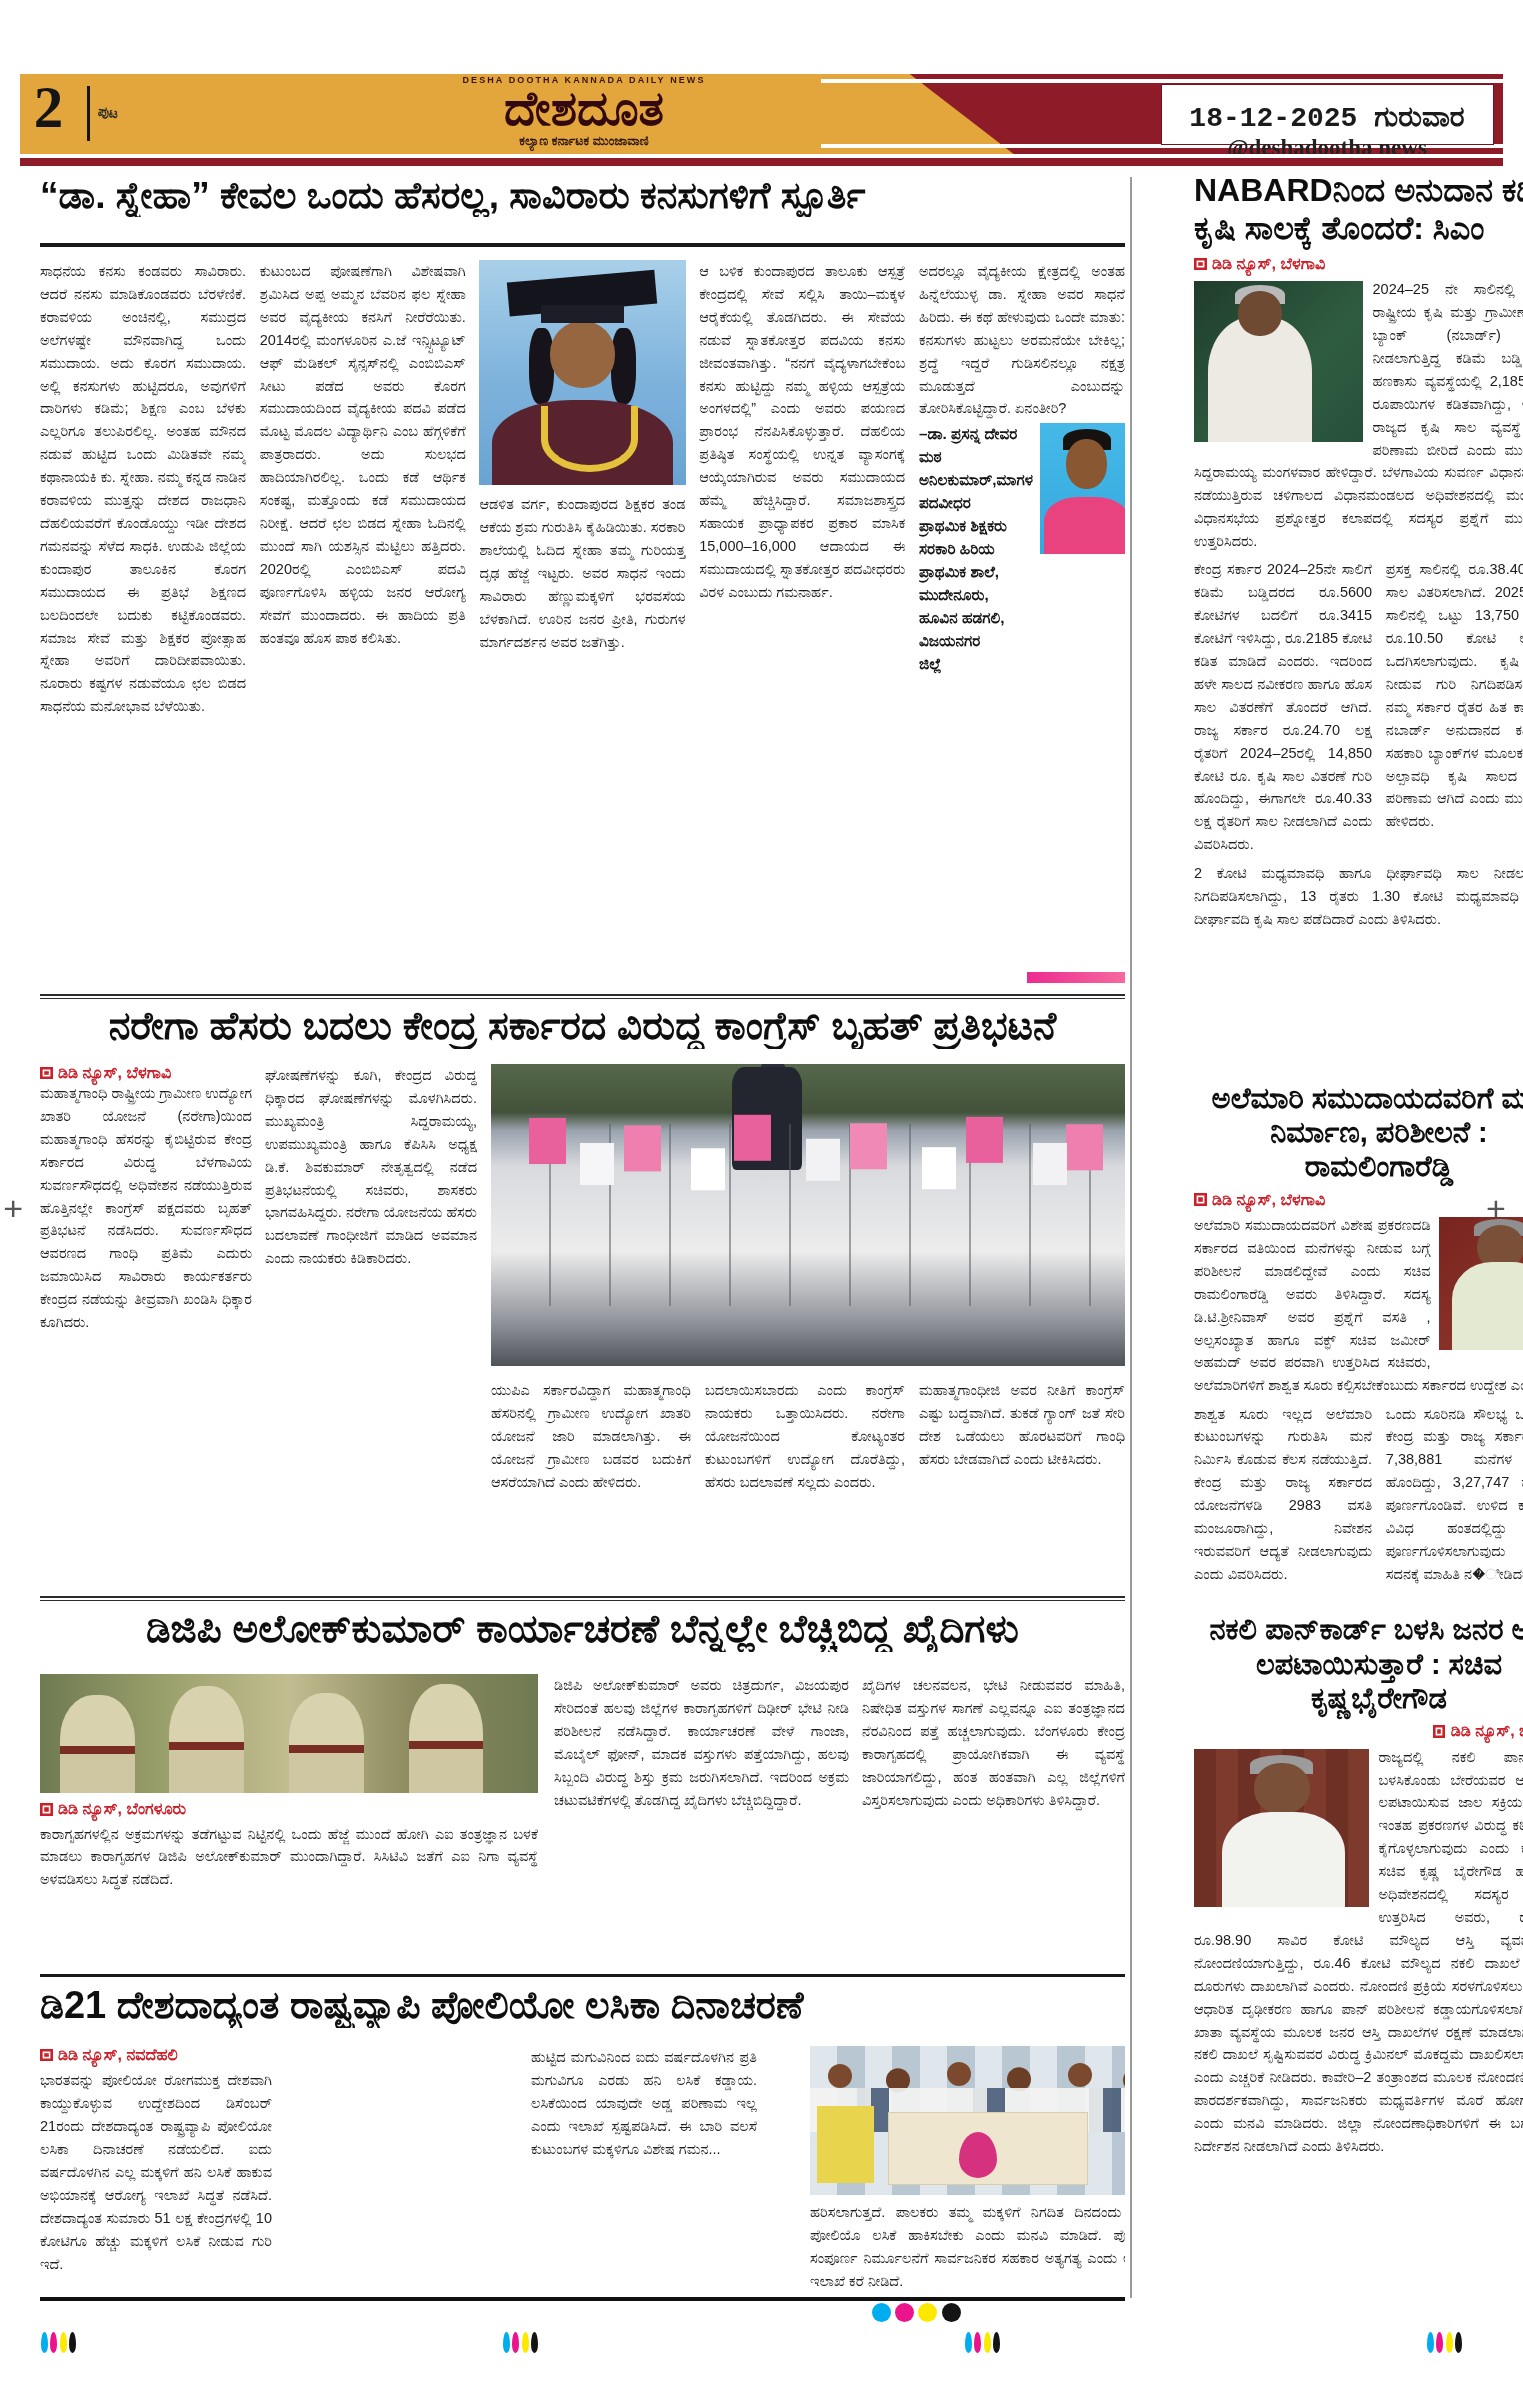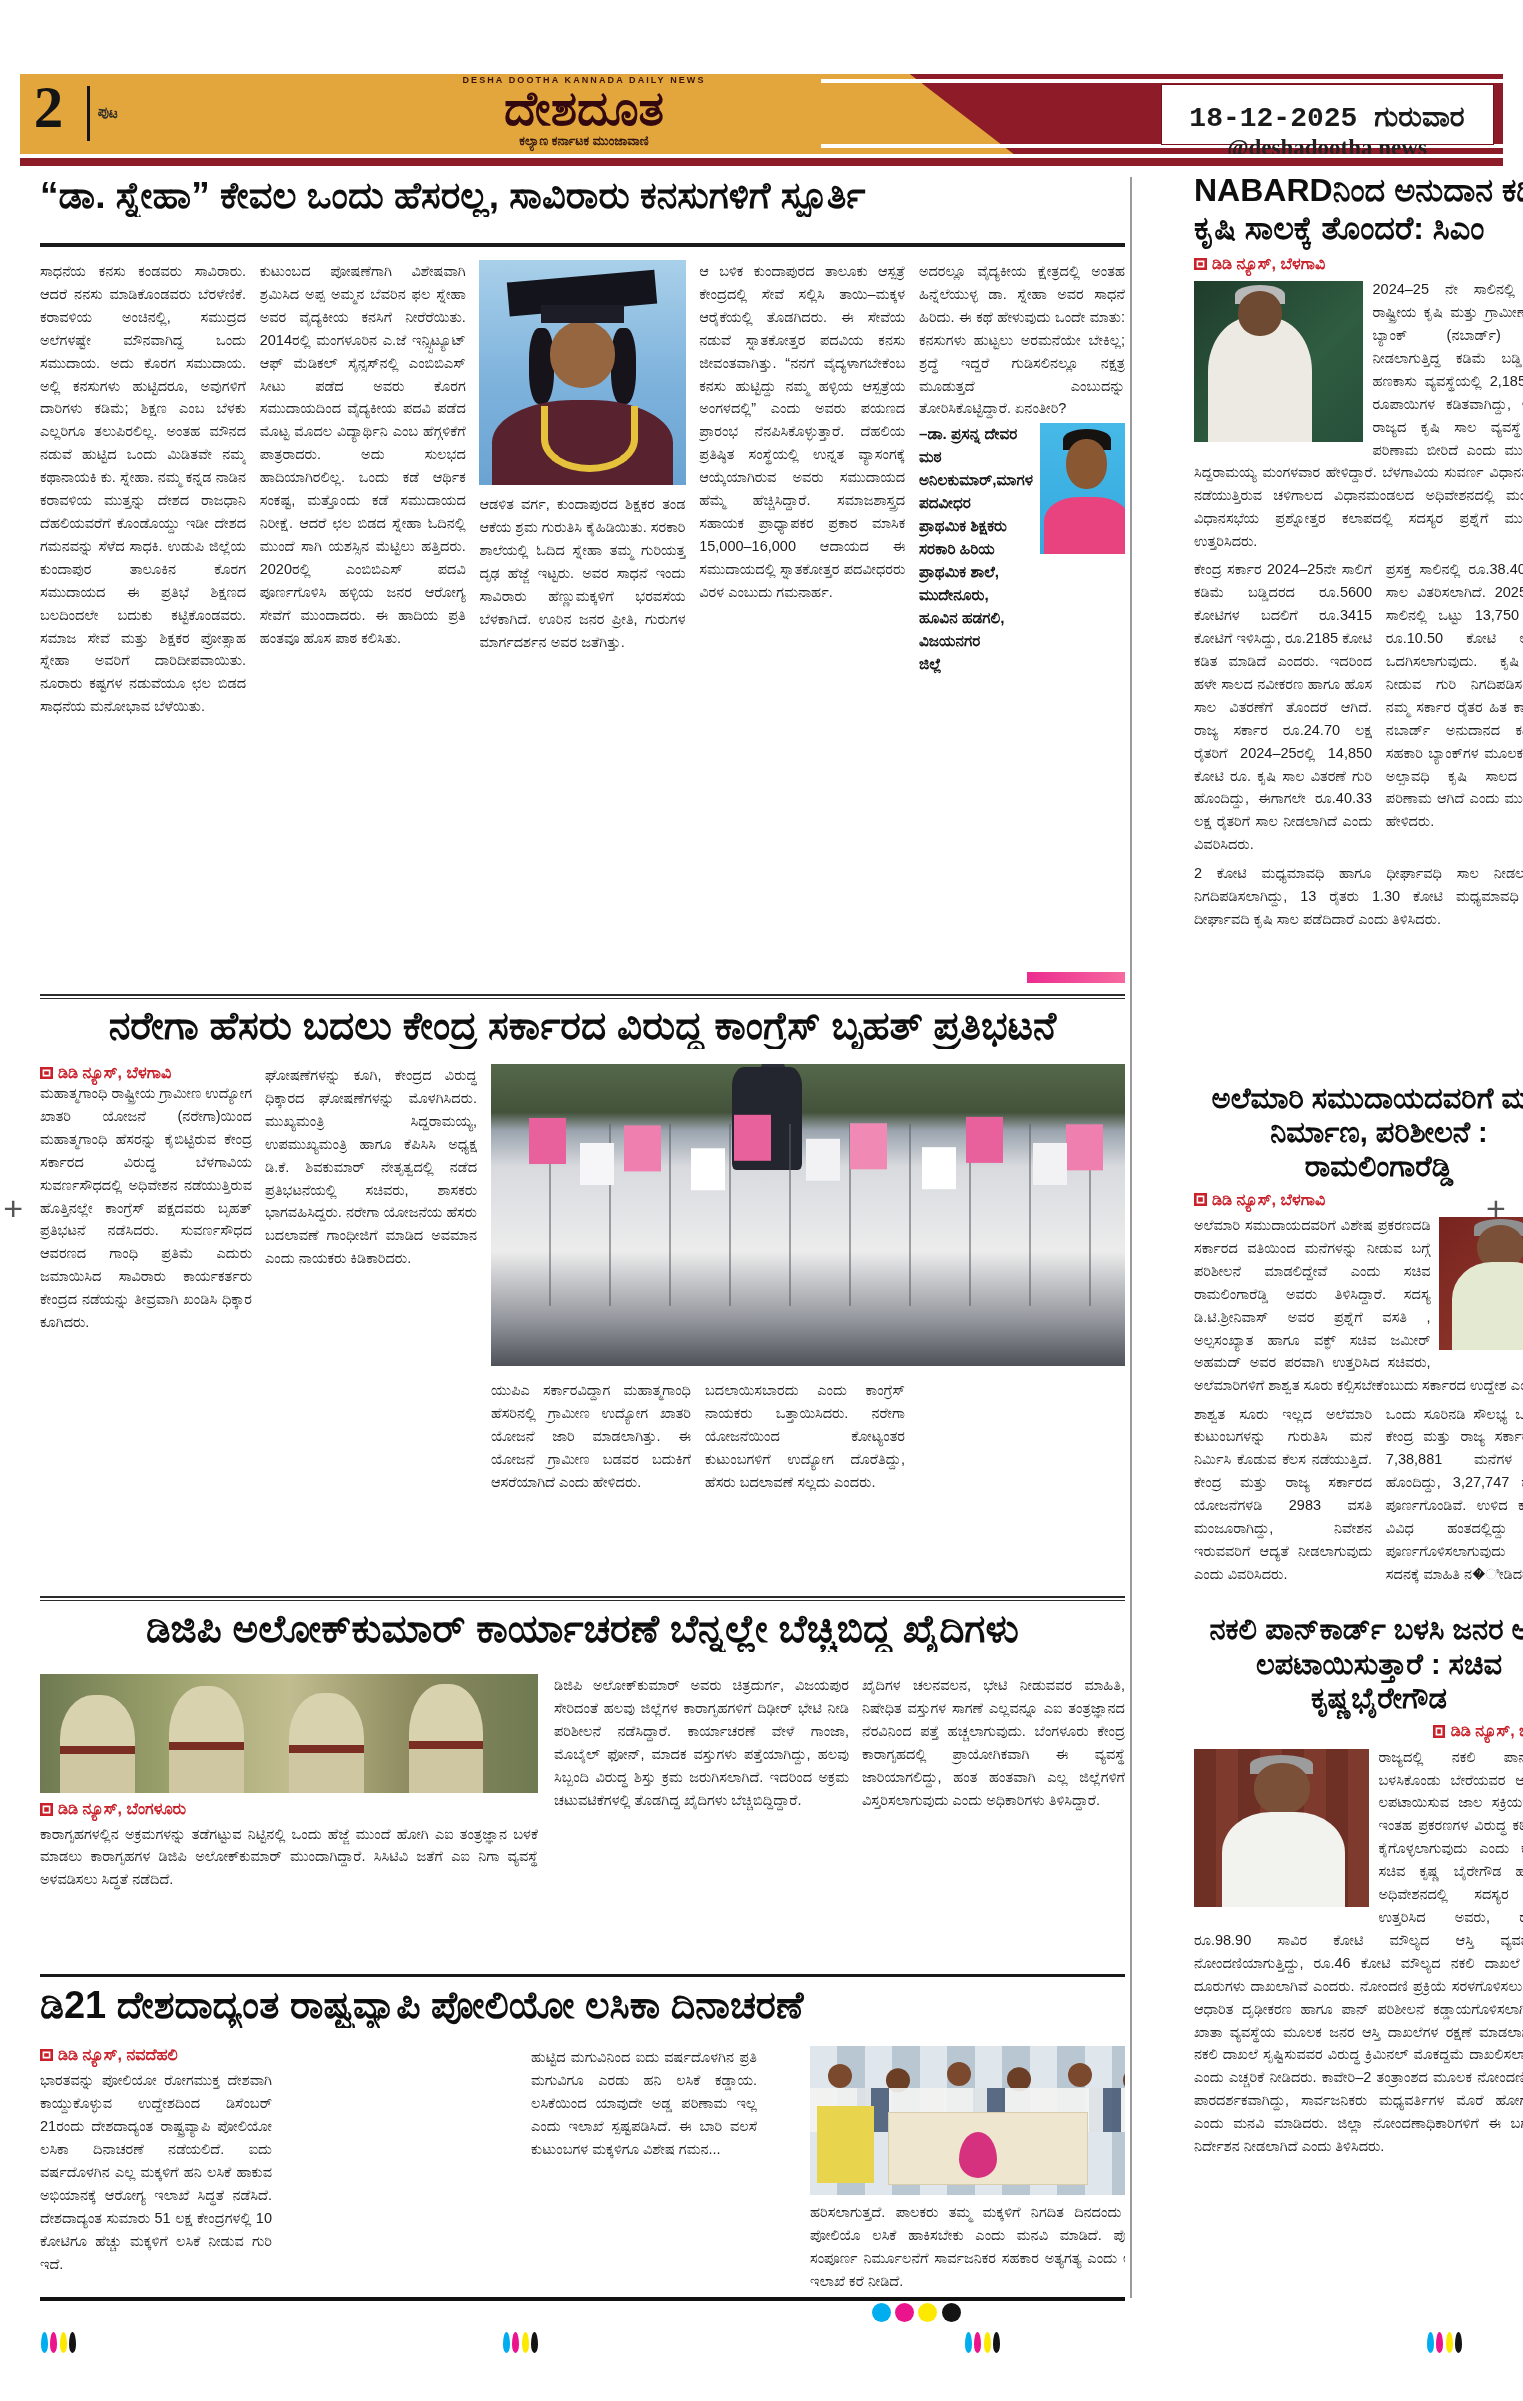--- a/index.html
+++ b/index.html
@@ -213,20 +213,21 @@
     <div class="nr-colB btxt">ಘೋಷಣೆಗಳನ್ನು ಕೂಗಿ, ಕೇಂದ್ರದ ವಿರುದ್ಧ ಧಿಕ್ಕಾರದ ಘೋಷಣೆಗಳನ್ನು ಮೊಳಗಿಸಿದರು. ಮುಖ್ಯಮಂತ್ರಿ ಸಿದ್ದರಾಮಯ್ಯ, ಉಪಮುಖ್ಯಮಂತ್ರಿ ಹಾಗೂ ಕೆಪಿಸಿಸಿ ಅಧ್ಯಕ್ಷ ಡಿ.ಕೆ. ಶಿವಕುಮಾರ್ ನೇತೃತ್ವದಲ್ಲಿ ನಡೆದ ಪ್ರತಿಭಟನೆಯಲ್ಲಿ ಸಚಿವರು, ಶಾಸಕರು ಭಾಗವಹಿಸಿದ್ದರು. ನರೇಗಾ ಯೋಜನೆಯ ಹೆಸರು ಬದಲಾವಣೆ ಗಾಂಧೀಜಿಗೆ ಮಾಡಿದ ಅವಮಾನ ಎಂದು ನಾಯಕರು ಕಿಡಿಕಾರಿದರು.</div>
     <div class="photo ph-protest">
       <div class="pr-statuehead"></div>
       <div class="pr-statue"></div>
       <div class="pr-poles"></div>
       <div class="pr-plac1"></div>
       <div class="pr-plac2"></div>
     </div>
     <div class="nr-c btxt" style="left:451px;width:200px;">ಯುಪಿಎ ಸರ್ಕಾರವಿದ್ದಾಗ ಮಹಾತ್ಮಗಾಂಧಿ ಹೆಸರಿನಲ್ಲಿ ಗ್ರಾಮೀಣ ಉದ್ಯೋಗ ಖಾತರಿ ಯೋಜನೆ ಜಾರಿ ಮಾಡಲಾಗಿತ್ತು. ಈ ಯೋಜನೆ ಗ್ರಾಮೀಣ ಬಡವರ ಬದುಕಿಗೆ ಆಸರೆಯಾಗಿದೆ ಎಂದು ಹೇಳಿದರು.</div>
     <div class="nr-c btxt" style="left:665px;width:200px;">ಬದಲಾಯಿಸಬಾರದು ಎಂದು ಕಾಂಗ್ರೆಸ್ ನಾಯಕರು ಒತ್ತಾಯಿಸಿದರು. ನರೇಗಾ ಯೋಜನೆಯಿಂದ ಕೋಟ್ಯಂತರ ಕುಟುಂಬಗಳಿಗೆ ಉದ್ಯೋಗ ದೊರೆತಿದ್ದು, ಹೆಸರು ಬದಲಾವಣೆ ಸಲ್ಲದು ಎಂದರು.</div>
+    <div class="nr-c btxt" style="left:879px;width:206px;">ಮಹಾತ್ಮಗಾಂಧೀಜಿ ಅವರ ನೀತಿಗೆ ಕಾಂಗ್ರೆಸ್ ಎಷ್ಟು ಬದ್ಧವಾಗಿದೆ. ತುಕಡೆ ಗ್ಯಾಂಗ್ ಜತೆ ಸೇರಿ ದೇಶ ಒಡೆಯಲು ಹೊರಟವರಿಗೆ ಗಾಂಧಿ ಹೆಸರು ಬೇಡವಾಗಿದೆ ಎಂದು ಟೀಕಿಸಿದರು.</div>
   </div>
 
   <div class="dg-rule rule2"></div>
   <div class="dg-hl hl">ಡಿಜಿಪಿ ಅಲೋಕ್‌ಕುಮಾರ್ ಕಾರ್ಯಾಚರಣೆ ಬೆನ್ನಲ್ಲೇ ಬೆಚ್ಚಿಬಿದ್ದ ಖೈದಿಗಳು</div>
   <div class="dg-wrap">
     <div class="dg-left">
       <div class="photo ph-police">
         <div class="po-off" style="left:4%;"></div>
         <div class="po-off" style="left:26%;height:90%;"></div>
         <div class="po-off" style="left:50%;height:84%;"></div>

